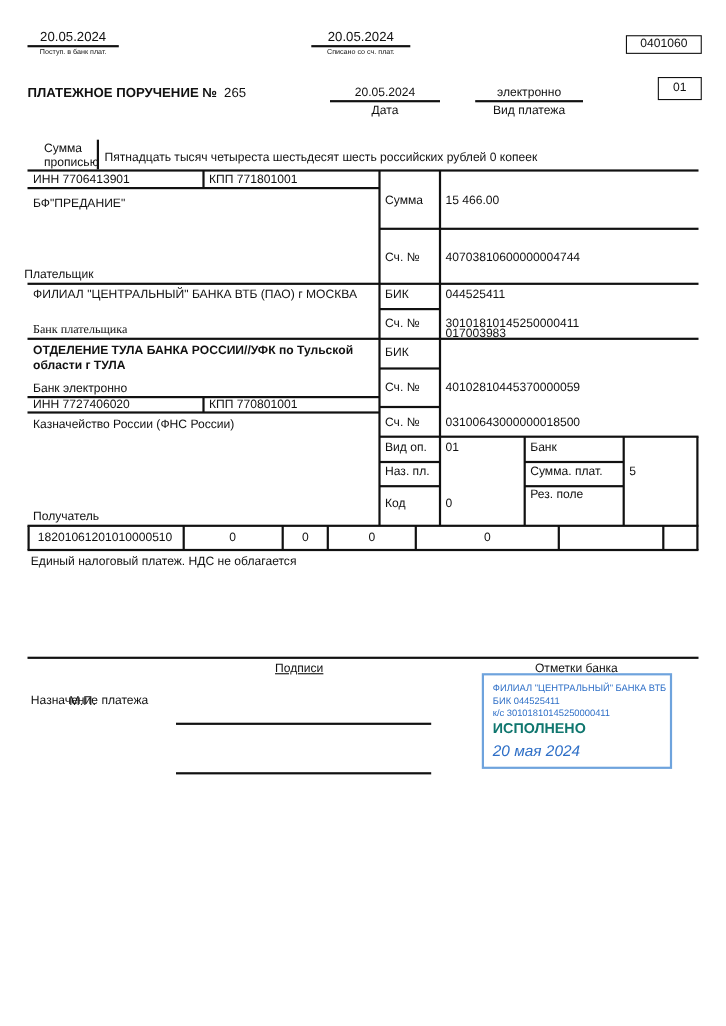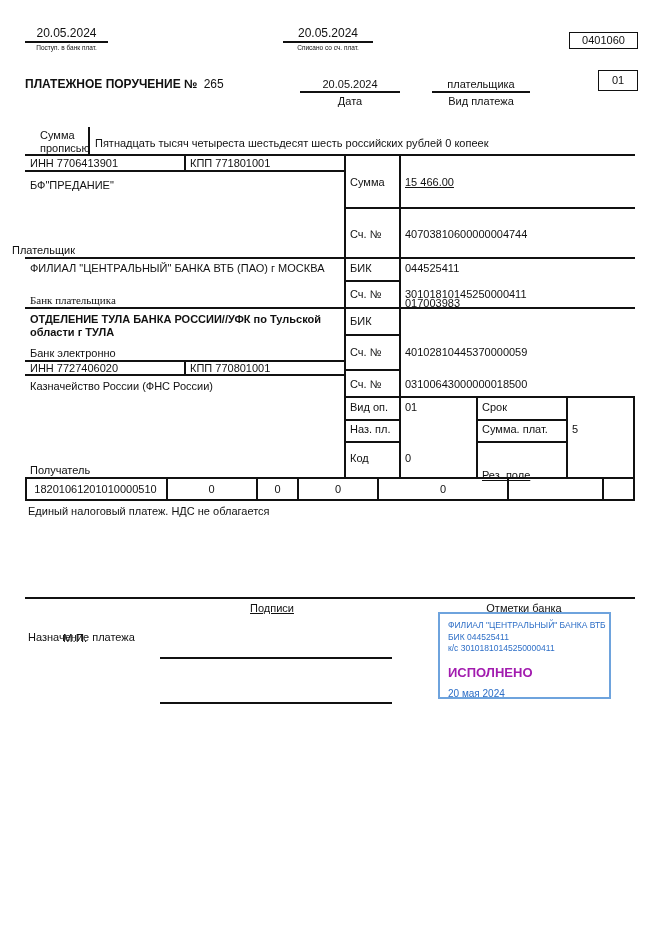--- a/index.html
+++ b/index.html
@@ -11,22 +11,22 @@
   .wrap{white-space:normal;}
   .c{text-align:center;}
   .b{font-weight:bold;}
   .small{font-size:6.5px;line-height:8px;}
   .hl{position:absolute;background:#111;height:2px;}
   .hl1{position:absolute;background:#111;height:1.5px;}
   .vl{position:absolute;background:#111;width:1.5px;}
   .box{position:absolute;border:1.5px solid #111;box-sizing:border-box;text-align:center;font-size:11px;}
   .stamp{position:absolute;border:2px solid #6ea3dd;box-sizing:border-box;padding:6px 8px;}
   .stamp .ln{font-size:8.5px;line-height:11.5px;color:#2e6fc7;white-space:nowrap;}
-  .stamp .big{font-size:13px;line-height:14px;font-weight:bold;color:#a21caf;margin-top:11px;}
-  .stamp .dt{font-size:10px;line-height:11px;color:#2e6fc7;margin-top:8px;}
+  .stamp .big{font-size:13px;line-height:14px;font-weight:bold;color:#0f766e;}
+  .stamp .dt{font-size:14px;line-height:11px;color:#2e6fc7;margin-top:8px;font-style:italic;}
 </style>
 </head>
 <body>
 
 <div class="t c" style="left:25px;top:27px;width:83px;font-size:12px;">20.05.2024</div>
 <div class="hl" style="left:25px;top:41px;width:83px;"></div>
 <div class="t c small" style="left:18px;top:44px;width:97px;">Поступ. в банк плат.</div>
 
 <div class="t c" style="left:283px;top:27px;width:90px;font-size:12px;">20.05.2024</div>
 <div class="hl" style="left:283px;top:41px;width:90px;"></div>
@@ -35,21 +35,21 @@
 <div class="box" style="left:569px;top:32px;width:69px;height:17px;line-height:14px;">0401060</div>
 
 <div class="t" style="left:25px;top:78px;font-size:12px;">
   <span class="b">ПЛАТЕЖНОЕ ПОРУЧЕНИЕ №</span>
   <span style="margin-left:3px;">265</span>
 </div>
 <div class="t c" style="left:300px;top:78px;width:100px;">20.05.2024</div>
 <div class="hl" style="left:300px;top:91px;width:100px;"></div>
 <div class="t c" style="left:300px;top:95px;width:100px;">Дата</div>
 
-<div class="t c" style="left:432px;top:78px;width:98px;">плательщика</div>
+<div class="t c" style="left:432px;top:78px;width:98px;">электронно</div>
 <div class="hl" style="left:432px;top:91px;width:98px;"></div>
 <div class="t c" style="left:425px;top:95px;width:112px;">Вид платежа</div>
 
 <div class="box" style="left:598px;top:70px;width:40px;height:21px;line-height:18px;">01</div>
 
 <div class="t wrap" style="left:40px;top:129px;width:58px;">Сумма прописью</div>
 <div class="vl" style="left:88px;top:127px;height:27px;"></div>
 <div class="t" style="left:95px;top:137px;">Пятнадцать тысяч четыреста шестьдесят шесть российских рублей 0 копеек</div>
 
 <div class="hl" style="left:25px;top:154px;width:610px;"></div>
@@ -75,24 +75,24 @@
 <div class="vl" style="left:344px;top:155px;height:323px;"></div>
 <div class="vl" style="left:399px;top:155px;height:323px;"></div>
 <div class="vl" style="left:184px;top:361px;height:14px;"></div>
 <div class="vl" style="left:476px;top:397px;height:81px;"></div>
 <div class="vl" style="left:566px;top:397px;height:81px;"></div>
 <div class="vl" style="left:633px;top:397px;height:81px;"></div>
 
 <div class="t" style="left:30px;top:157px;">ИНН 7706413901</div>
 <div class="t" style="left:190px;top:157px;">КПП 771801001</div>
 <div class="t" style="left:30px;top:179px;">БФ"ПРЕДАНИЕ"</div>
-<div class="t" style="left:12px;top:244px;">Плательщик</div>
+<div class="t" style="left:22px;top:244px;">Плательщик</div>
 
 <div class="t" style="left:350px;top:176px;">Сумма</div>
-<div class="t" style="left:405px;top:176px;text-decoration:underline;">15 466.00</div>
+<div class="t" style="left:405px;top:176px;">15 466.00</div>
 <div class="t" style="left:350px;top:228px;">Сч. №</div>
 <div class="t" style="left:405px;top:228px;">40703810600000004744</div>
 
 <div class="t" style="left:30px;top:262px;">ФИЛИАЛ "ЦЕНТРАЛЬНЫЙ" БАНКА ВТБ (ПАО) г МОСКВА</div>
 <div class="t" style="left:30px;top:294px;font-family:Liberation Serif, serif;">Банк плательщика</div>
 <div class="t" style="left:350px;top:262px;">БИК</div>
 <div class="t" style="left:405px;top:262px;">044525411</div>
 <div class="t" style="left:350px;top:288px;">Сч. №</div>
 <div class="t" style="left:405px;top:288px;">30101810145250000411</div>
 
@@ -105,29 +105,29 @@
 
 <div class="t" style="left:30px;top:362px;">ИНН 7727406020</div>
 <div class="t" style="left:190px;top:362px;">КПП 770801001</div>
 <div class="t" style="left:30px;top:380px;">Казначейство России (ФНС России)</div>
 <div class="t" style="left:30px;top:464px;">Получатель</div>
 <div class="t" style="left:350px;top:378px;">Сч. №</div>
 <div class="t" style="left:405px;top:378px;">03100643000000018500</div>
 
 <div class="t" style="left:350px;top:401px;">Вид оп.</div>
 <div class="t" style="left:405px;top:401px;">01</div>
-<div class="t" style="left:482px;top:401px;">Срок</div>
+<div class="t" style="left:482px;top:401px;">Банк</div>
 <div class="t" style="left:572px;top:401px;"></div>
 <div class="t" style="left:350px;top:423px;">Наз. пл.</div>
 <div class="t" style="left:405px;top:423px;"></div>
 <div class="t" style="left:482px;top:423px;">Сумма. плат.</div>
 <div class="t" style="left:572px;top:423px;">5</div>
 <div class="t" style="left:350px;top:452px;">Код</div>
 <div class="t" style="left:405px;top:452px;">0</div>
-<div class="t" style="left:482px;top:469px;text-decoration:underline;">Рез. поле</div>
+<div class="t" style="left:482px;top:444px;">Рез. поле</div>
 <div class="t" style="left:572px;top:452px;"></div>
 
 <div class="vl" style="left:25px;top:478px;height:22px;"></div>
 <div class="vl" style="left:166px;top:478px;height:22px;"></div>
 <div class="vl" style="left:256px;top:478px;height:22px;"></div>
 <div class="vl" style="left:297px;top:478px;height:22px;"></div>
 <div class="vl" style="left:377px;top:478px;height:22px;"></div>
 <div class="vl" style="left:507px;top:478px;height:22px;"></div>
 <div class="vl" style="left:602px;top:478px;height:22px;"></div>
 <div class="vl" style="left:633px;top:478px;height:22px;"></div>

